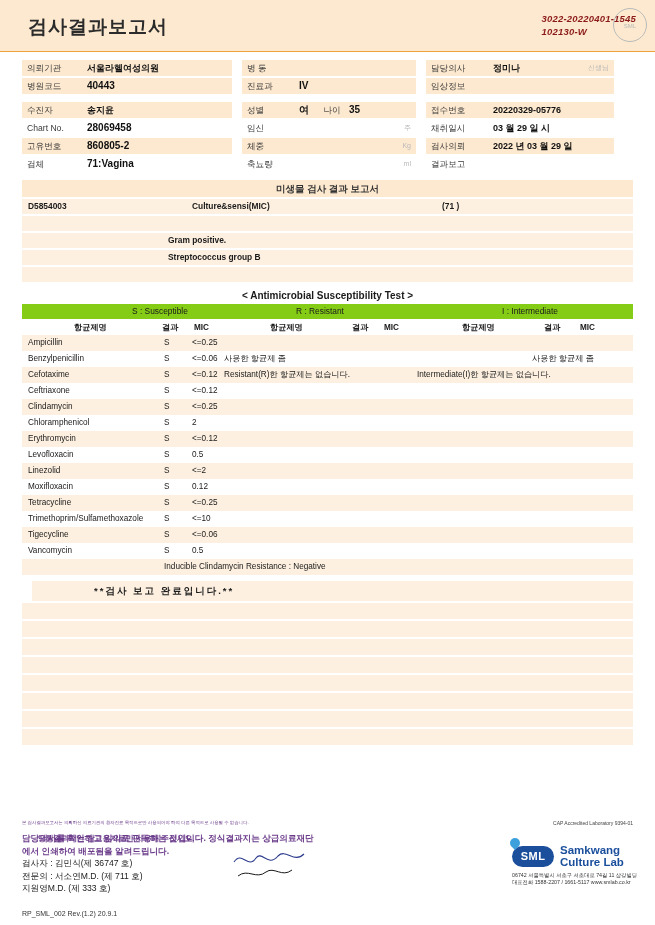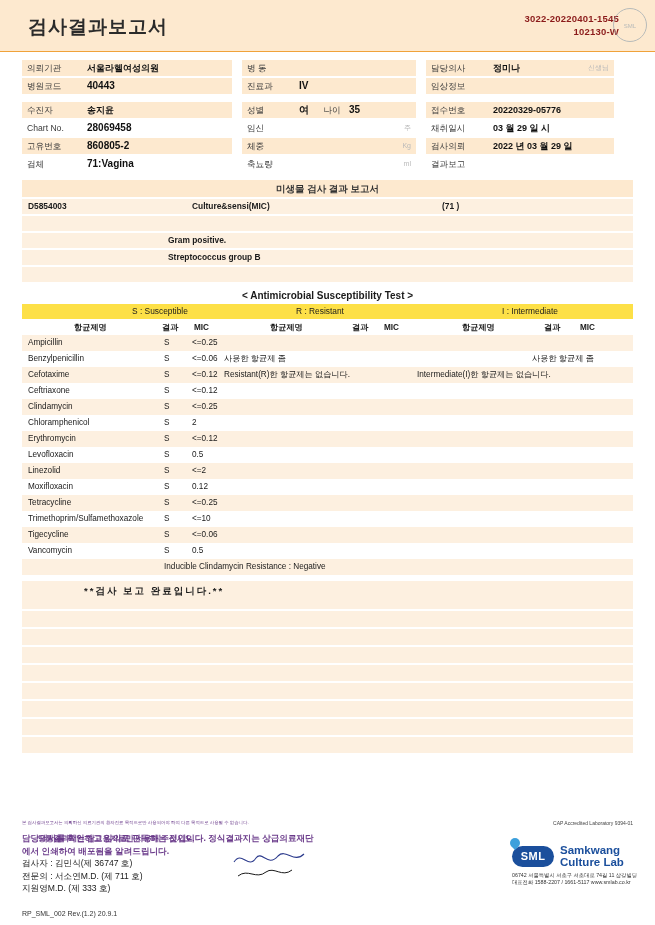--- a/index.html
+++ b/index.html
@@ -21,25 +21,26 @@
     height: 52px;
     background: #fde9cf;
     border-bottom: 1px solid #f0a23a;
   }
   .hdr-title {
     position: absolute; left: 28px; top: 14px;
     font-size: 19px; font-weight: bold; color: #2b2b2b;
     letter-spacing: 1px;
   }
   .hdr-code {
-    position: absolute; right: 36px; top: 12px;
-    text-align: right;
+    position: absolute; right: 19px; top: 12px;
+    text-align: left;
     font-size: 9.5px; font-weight: bold; color: #8b1a1a;
     line-height: 13px;
     letter-spacing: .2px;
+    font-style: italic;
   }
   .hdr-stamp {
     position: absolute; right: 8px; top: 8px;
     width: 34px; height: 34px; border-radius: 50%;
     border: 1px solid #9aa7b0;
     color: #9aa7b0;
     font-size: 6px; text-align: center; line-height: 34px;
     opacity:.7;
   }
 
@@ -92,21 +93,21 @@
   .striperow span.p { position:absolute; top:0; }
 
   
   .ast-title {
     margin: 6px 22px 0 22px;
     text-align:center; font-weight:bold; font-size:10px;
     height:16px; line-height:16px;
   }
   .legend {
     margin: 0 22px;
-    background:#fde047;
+    background:#84cc16;
     height:15px; line-height:15px;
     position:relative; font-size:8.4px;
   }
   .legend span { position:absolute; top:0; }
   .colhdr {
     margin: 1px 22px 0 22px;
     height:15px; line-height:15px;
     position:relative; font-size:8.2px; font-weight:bold;
     background:#ffffff;
   }
@@ -126,22 +127,22 @@
   .note   { left:142px; }
   .note2  { left:335px; }
 
   .inducible {
     margin:0 22px; height:16px; line-height:16px;
     background:#fdf0e0; font-size:8.2px;
   }
   .inducible span { margin-left:142px; }
 
   .footnote {
-    margin: 6px 22px 0 22px;
-    height:28px; line-height:20px;
+    margin: 6px 22px 0 32px;
+    height:20px; line-height:20px;
     background:#fdf0e0;
     position:relative; font-size:9.5px; font-weight:bold;
   }
   .footnote .a { position:absolute; left:62px; letter-spacing:2px;}
   .footnote .b { position:absolute; left:300px; font-weight:normal; font-size:9px;}
 
   .fillers { margin: 2px 22px 0 22px; }
   .filler { height:16px; background:#fdf0e0; margin-bottom:2px; }
 
   

